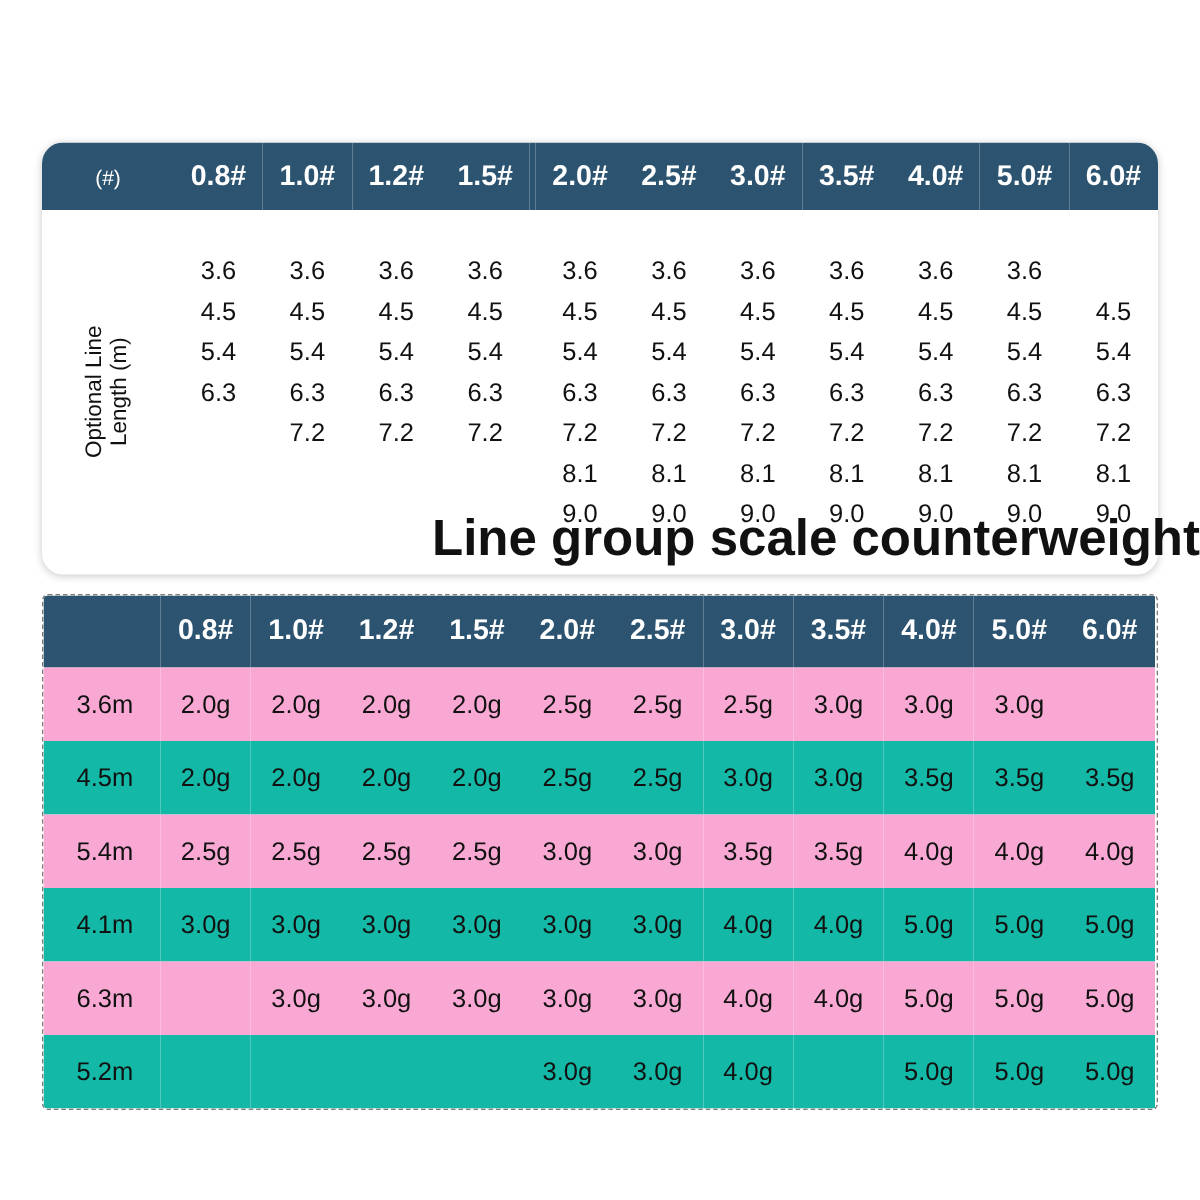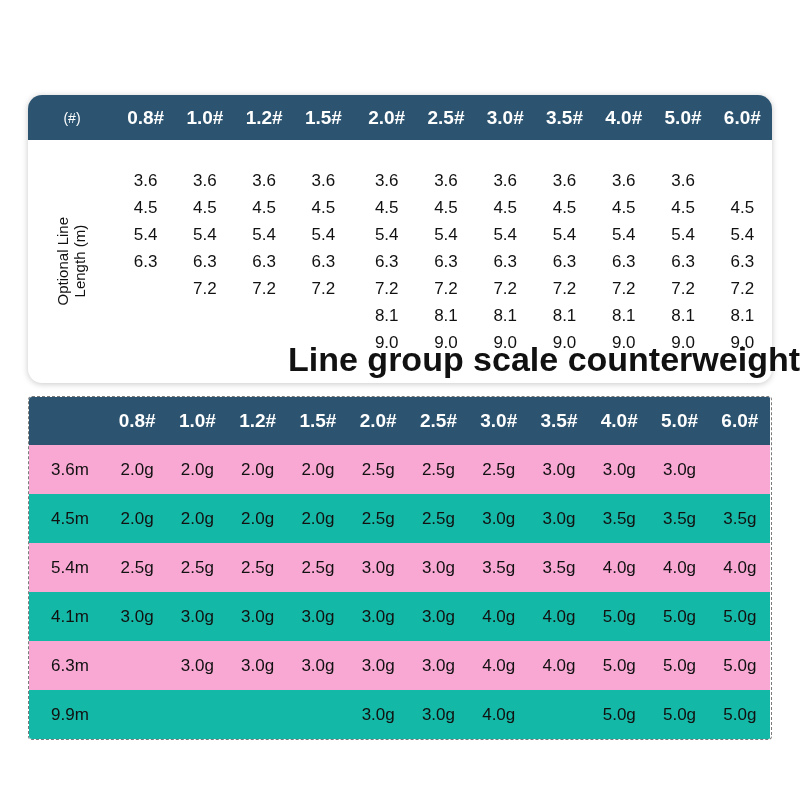--- a/index.html
+++ b/index.html
@@ -371,21 +371,21 @@
           <td>3.0g</td>
           <td>3.0g</td>
           <td>3.0g</td>
           <td>4.0g</td>
           <td>4.0g</td>
           <td>5.0g</td>
           <td>5.0g</td>
           <td>5.0g</td>
         </tr>
         <tr class="alt">
-          <td class="rl">9.9m</td>
+          <td class="rl">5.2m</td>
           <td></td>
           <td></td>
           <td></td>
           <td></td>
           <td>3.0g</td>
           <td>3.0g</td>
           <td>4.0g</td>
           <td></td>
           <td>5.0g</td>
           <td>5.0g</td>

